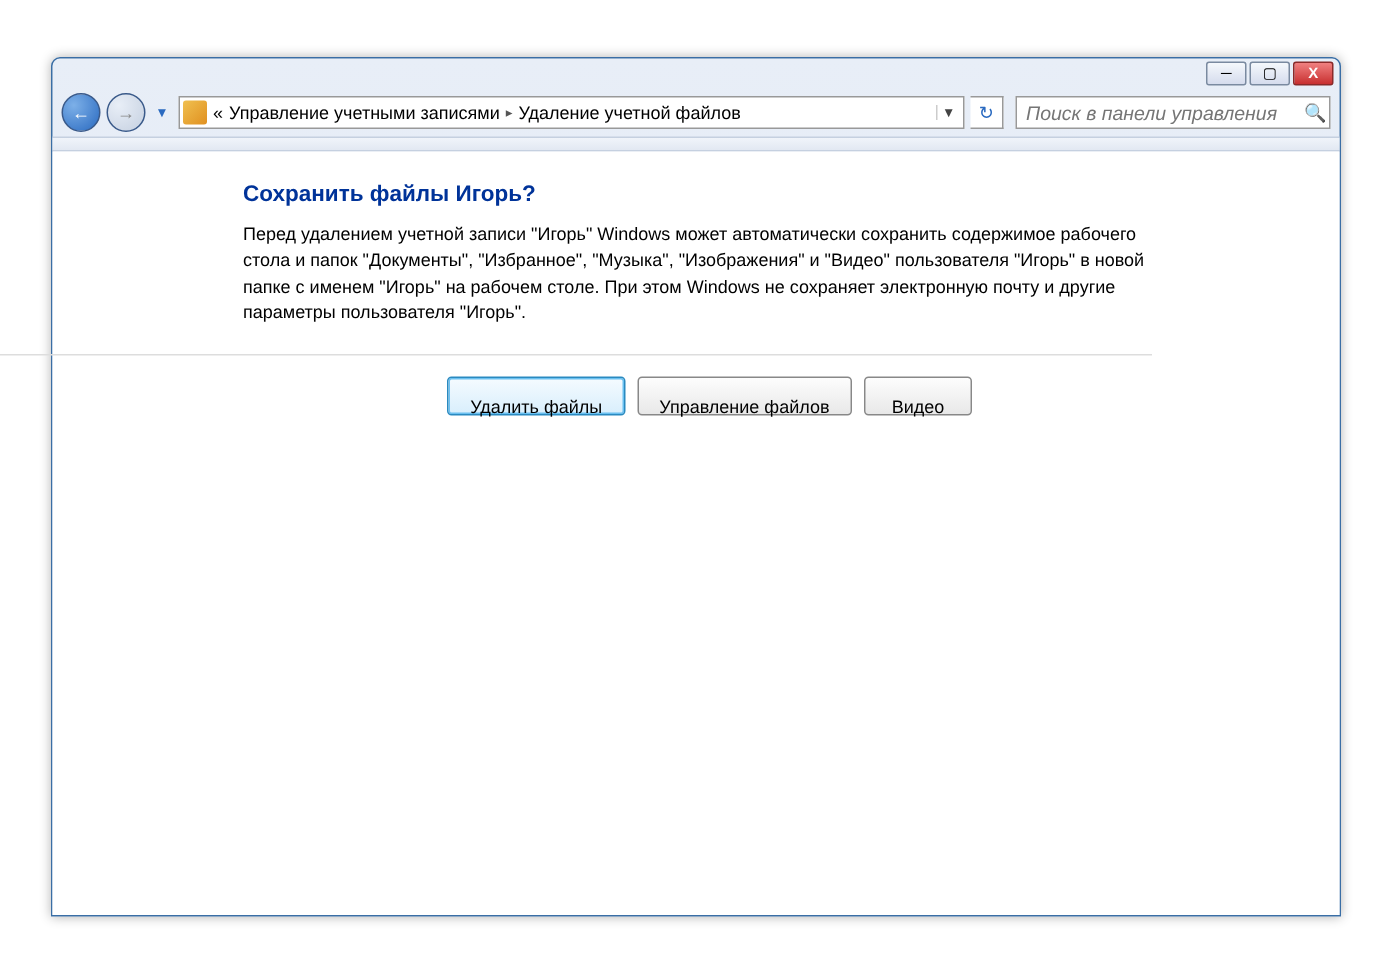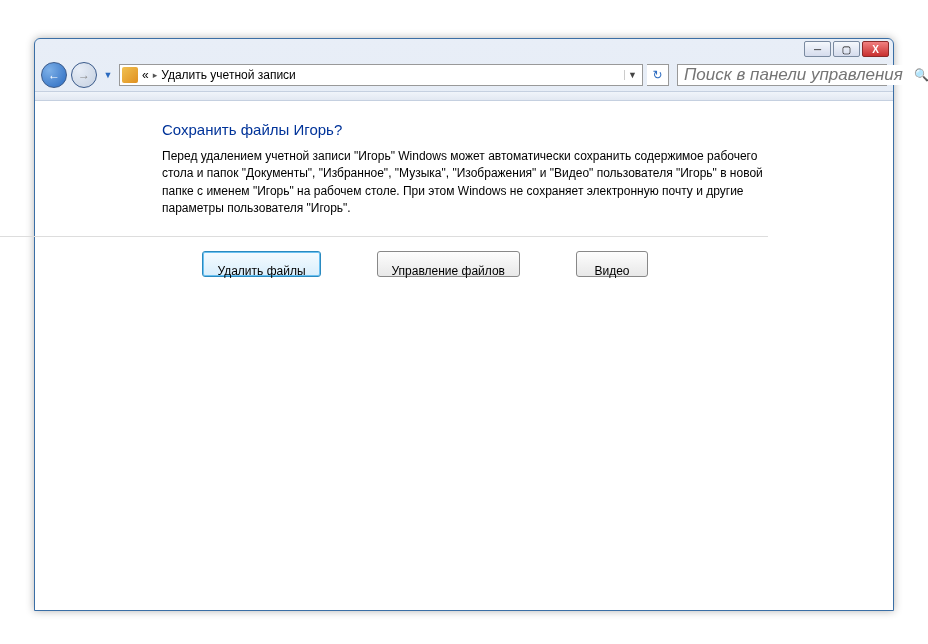--- a/index.html
+++ b/index.html
@@ -137,21 +137,21 @@
   background: #fff;
   display: flex;
   align-items: center;
   margin-left: 4px;
 }
 .search-input {
   flex: 1;
   border: none;
   outline: none;
   padding: 0 6px;
-  font-size: 17px;
+  font-size: 13px;
   font-style: italic;
   color: #888;
   font-family: inherit;
 }
 .search-icon {
   width: 22px;
   text-align: center;
   color: #2a6ac0;
   cursor: pointer;
 }
@@ -166,21 +166,21 @@
   height: calc(100% - 62px);
   padding: 20px 0 0 0;
 }
 .content-inner {
   margin-left: 127px;
   width: 620px;
 }
 .heading {
   color: #003399;
   font-size: 15px;
-  font-weight: normal;
+  font-weight: bold;
   margin-bottom: 10px;
 }
 .body-text {
   color: #000;
   font-size: 12px;
   line-height: 1.45;
   margin-bottom: 6px;
 }
 .hr {
   border: none;
@@ -199,21 +199,20 @@
 .btn {
   min-width: 72px;
   height: 23px;
   padding: 12px 14px;
   border: 1px solid #888;
   border-radius: 3px;
   background: linear-gradient(to bottom, #fdfdfd, #e8e8e8);
   font-family: inherit;
   font-size: 12px;
   cursor: pointer;
-  margin-left: 48px;
 }
 .btn.primary {
   border: 1px solid #2a8ac0;
   box-shadow: 0 0 0 1px #6ac0f0 inset;
   background: linear-gradient(to bottom, #f5fbff, #d8eefc);
 }
 </style>
 </head>
 <body>
 
@@ -233,22 +232,23 @@
     </div>
     <div class="nav-fwd">
       <span>→</span>
     </div>
     <div class="nav-drop">▼</div>
 
     <div class="address-bar">
       <div class="addr-icon"></div>
       <div class="addr-text">
         <span>«</span>
+        <span>Управление учетными записями</span>
         <span class="addr-sep">▸</span>
-        <span>Удалить учетной записи</span>
+        <span>Удаление учетной файлов</span>
       </div>
       <div class="addr-remain"></div>
       <div class="addr-drop">▼</div>
     </div>
     <div class="addr-refresh">
       <span>↻</span>
     </div>
 
     <div class="search-box">
       <input class="search-input" placeholder="Поиск в панели управления" style="">

